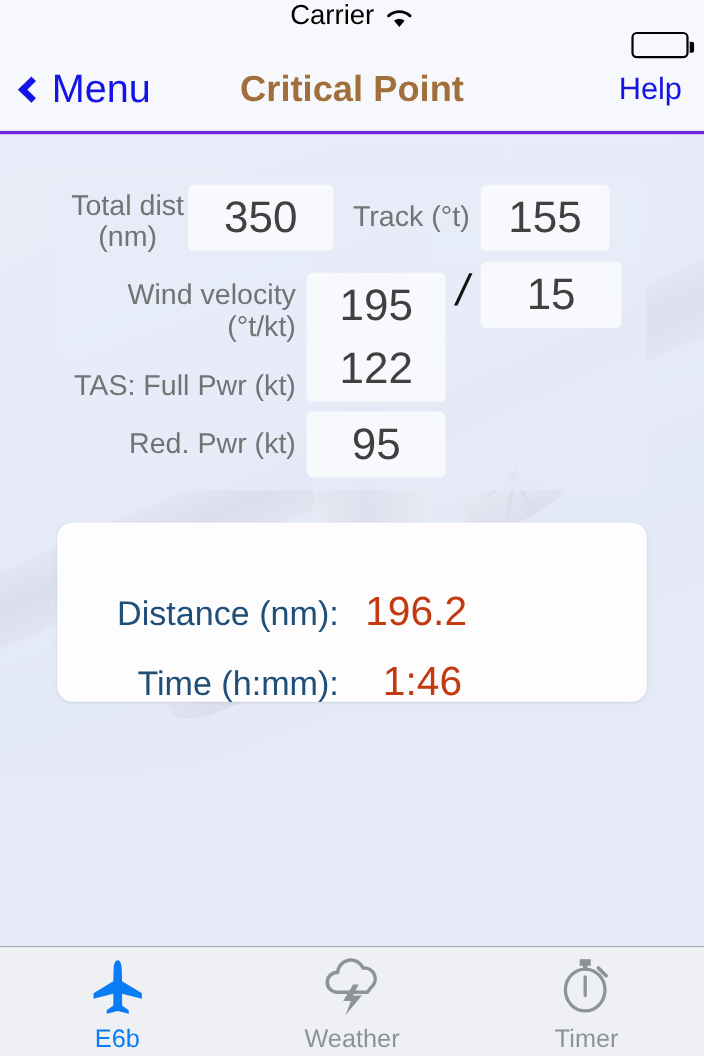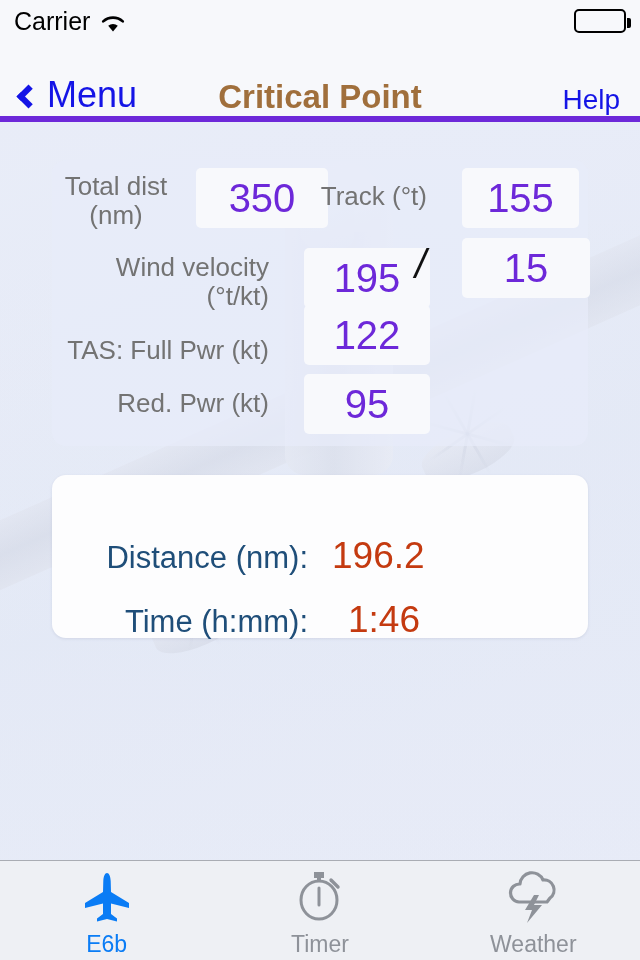--- a/index.html
+++ b/index.html
@@ -57,36 +57,36 @@
   .photo-fade {
     position:absolute; inset:0;
     background:linear-gradient(180deg,rgba(232,236,248,.92) 0%,rgba(232,236,248,.35) 18%,rgba(232,236,248,.25) 70%,rgba(232,236,248,.6) 100%);
   }
 
   
   .status-bar {
     position:absolute; left:0; top:0; width:640px; height:42px;
     background:#f7f8fb;
     display:flex; align-items:center; padding:0 14px;
-    font-size:25px; color:#000;
+    font-size:25px; color:#000;flex-direction:column;
   }
   .status-left { display:flex; align-items:center; gap:10px; }
   .status-center { position:absolute; left:0; right:0; text-align:center; font-weight:bold; font-size:25px; pointer-events:none; }
   .status-right { margin-left:auto; display:flex; align-items:center; z-index:2; }
   .wifi { display:inline-block; width:26px; height:20px; position:relative; }
   .battery { width:52px; height:24px; border:2.5px solid #000; border-radius:5px; position:relative; padding:2px; }
   .battery::after { content:""; position:absolute; right:-7px; top:7px; width:4px; height:10px; background:#000; border-radius:0 2px 2px 0; }
   .battery-fill { height:100%; background:#000; border-radius:2px; }
 
   
   .nav-bar {
     position:absolute; left:0; top:42px; width:640px; height:80px;
     background:#f7f8fb;
-    border-bottom:6px solid #6d28d9;
-    display:flex; align-items:flex-end; padding:0 20px;
+    border-bottom:3px solid #6d28d9;
+    display:flex; align-items:center; padding:0 20px;
   }
   .nav-back { display:flex; align-items:center; gap:6px; color:#1414e6; font-size:36px; cursor:pointer; }
   .chev {
     width:17px; height:17px; border-left:6px solid #1414e6; border-bottom:6px solid #1414e6;
     transform:rotate(45deg); margin-right:4px; margin-top:2px;
   }
   .nav-title {
     position:absolute; left:0; right:0; text-align:center;
     font-size:33px; font-weight:bold; color:#a06f3c; pointer-events:none;
   }
@@ -96,23 +96,22 @@
   .input-card {
     position:absolute; left:52px; top:160px; width:536px; height:286px;
     background:rgba(232,236,250,.72);
     border-radius:14px;
   }
   .field {
     position:absolute;
     background:#f8f9fc;
     border-radius:5px;
     display:flex; align-items:center; justify-content:center;
-    font-size:40px; color:#6d28d9;
+    font-size:40px; color:#404040;
     cursor:text;
-    margin-left:25px;
   }
   .lbl {
     position:absolute;
     color:#737373; font-size:26px; line-height:1.12;
   }
   .lbl.r { text-align:right; }
   .lbl.c { text-align:center; }
   .slash {
     position:absolute; font-size:40px; color:#111; font-style:italic; font-weight:300;
   }
@@ -239,35 +238,35 @@
       <span class="tab-icon">
         <svg width="56" height="56" viewBox="0 0 56 56">
           <path d="M28 4 C30 4 31.5 7 31.7 12 L32 23 L50 34 L50 39 L32 34.5 L32 45 L38 49.5 L38 52.5 L28 50 L18 52.5 L18 49.5 L24 45 L24 34.5 L6 39 L6 34 L24 23 L24.3 12 C24.5 7 26 4 28 4 Z" fill="#0a7cf5"></path>
         </svg>
       </span>
       <span class="tab-label">E6b</span>
     </div>
 
     <div class="tab inactive">
       <span class="tab-icon">
+        <svg width="60" height="56" viewBox="0 0 60 56">
+          <path d="M16 33 A9 9 0 0 1 17 15 A12 12 0 0 1 40 11 A10 10 0 0 1 47 29 L44 33 Z" fill="none" stroke="#8e9299" stroke-width="3.2" stroke-linejoin="round"></path>
+          <path d="M31 26 L22 41 L29 41 L24 54 L39 36 L31 36 L36 26 Z" fill="#8e9299"></path>
+        </svg>
+      </span>
+      <span class="tab-label">Weather</span>
+    </div>
+
+    <div class="tab inactive">
+      <span class="tab-icon">
         <svg width="56" height="56" viewBox="0 0 56 56">
           <ellipse cx="27" cy="31" rx="18" ry="19" fill="none" stroke="#8e9299" stroke-width="3"></ellipse>
           <rect x="22" y="3" width="10" height="6" fill="#8e9299"></rect>
           <rect x="25" y="7" width="4" height="6" fill="#8e9299"></rect>
           <line x1="27" y1="19" x2="27" y2="36" stroke="#8e9299" stroke-width="3" stroke-linecap="round"></line>
           <line x1="39" y1="11" x2="46" y2="18" stroke="#8e9299" stroke-width="3.4" stroke-linecap="round"></line>
         </svg>
       </span>
       <span class="tab-label">Timer</span>
     </div>
-
-    <div class="tab inactive">
-      <span class="tab-icon">
-        <svg width="60" height="56" viewBox="0 0 60 56">
-          <path d="M16 33 A9 9 0 0 1 17 15 A12 12 0 0 1 40 11 A10 10 0 0 1 47 29 L44 33 Z" fill="none" stroke="#8e9299" stroke-width="3.2" stroke-linejoin="round"></path>
-          <path d="M31 26 L22 41 L29 41 L24 54 L39 36 L31 36 L36 26 Z" fill="#8e9299"></path>
-        </svg>
-      </span>
-      <span class="tab-label">Weather</span>
-    </div>
   </div>
 
 </div>
 
 </body></html>

